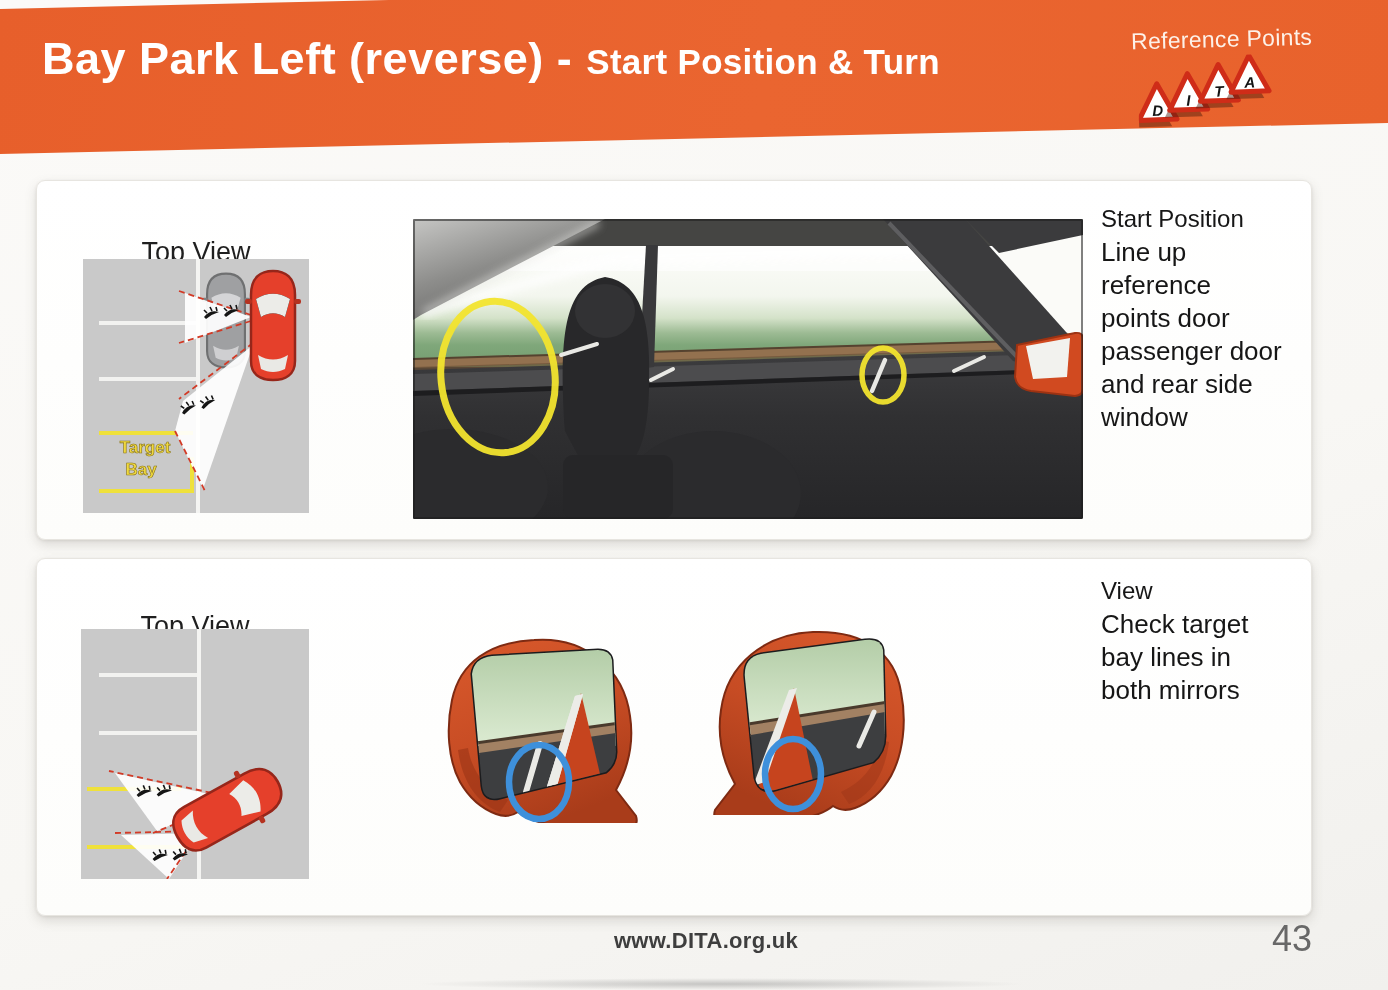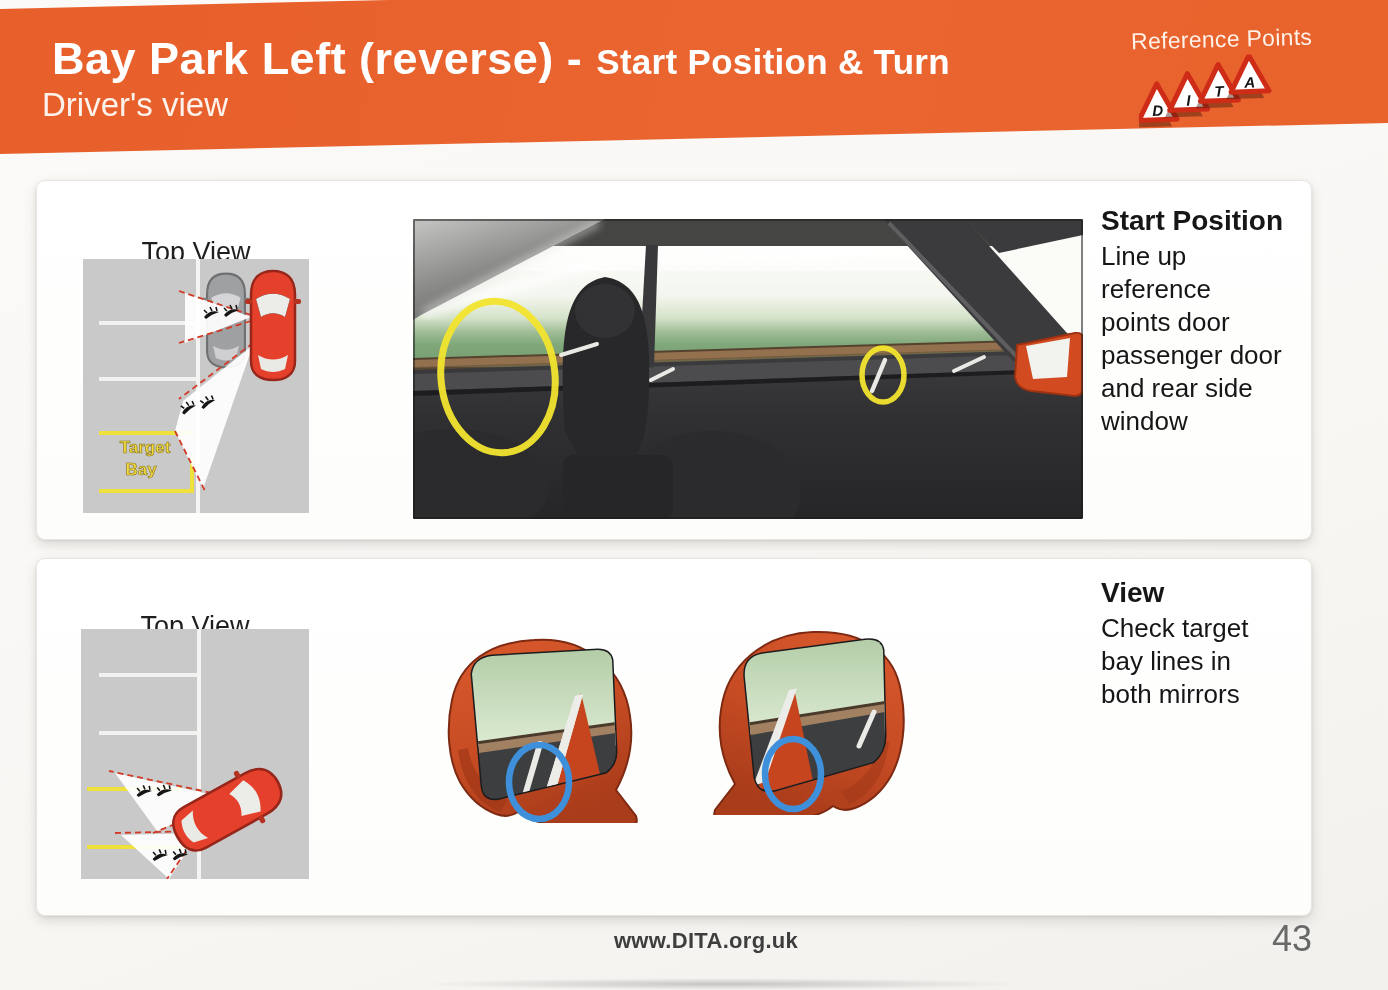--- a/index.html
+++ b/index.html
@@ -4,21 +4,21 @@
 <style>
   html,body{margin:0;padding:0;}
   body{width:1388px;height:990px;background:#efeeec;font-family:"Liberation Sans",sans-serif;}
   .page{position:relative;width:1388px;height:990px;overflow:hidden;
         background:linear-gradient(160deg,#fbfaf8 0%,#f8f7f4 60%,#f1f0ed 100%);}
 
   
   .header{position:absolute;left:0;top:0;width:1388px;height:158px;
           background:linear-gradient(100deg,#e75f2b 0%,#ea6530 55%,#e8622c 100%);
           clip-path:polygon(0 9px,28% 0,100% 0,100% 123px,0 154px);}
-  .title-row{position:absolute;left:52px;top:33px;white-space:nowrap;color:#fff;}
+  .title-row{position:absolute;left:42px;top:33px;white-space:nowrap;color:#fff;}
   .title-main{font-size:45px;font-weight:700;letter-spacing:.5px;}
   .title-sub{font-size:35px;font-weight:700;margin-left:14px;letter-spacing:.3px;}
   .subtitle{position:absolute;left:42px;top:86px;color:#fdf3ec;font-size:33px;font-weight:400;}
   .brand{position:absolute;right:76px;top:26px;color:#fdf1e8;font-size:23px;letter-spacing:.3px;transform:rotate(-1.5deg);}
   .logo{position:absolute;right:112px;top:56px;width:138px;height:70px;transform:rotate(-2deg);}
   .logo text{font-weight:700;font-style:italic;font-size:15px;fill:#141414;}
 
   
   .panel{position:absolute;left:36px;width:1274px;background:linear-gradient(180deg,#ffffff,#fdfdfb);
          border:1px solid #e7e5e0;border-radius:9px;
@@ -29,42 +29,41 @@
   #panel1 .topview-label{left:46px;top:28px;width:226px;}
   #panel2 .topview-label{left:44px;top:24px;width:228px;}
   .tv1{position:absolute;left:46px;top:78px;width:226px;height:254px;}
   .tv2{position:absolute;left:44px;top:70px;width:228px;height:250px;}
   .driver-view{position:absolute;left:376px;top:38px;width:670px;height:300px;border-radius:2px;}
   .mirror-left{position:absolute;left:401px;top:72px;width:200px;height:192px;}
   .mirror-right{position:absolute;left:672px;top:66px;width:200px;height:190px;}
   .instr{position:absolute;left:1064px;color:#161616;}
   #panel1 .instr{top:24px;width:188px;}
   #panel2 .instr{top:18px;width:178px;}
-  .instr-title{font-size:28px;font-weight:700;margin:0 0 3px 0;}
+  .instr-title{font-size:24px;font-weight:400;margin:0 0 3px 0;}
   .instr-body{font-size:26px;font-weight:400;line-height:1.27;margin:0;}
   #panel1 .instr-body{width:182px;}
   #panel2 .instr-body{width:170px;}
 
   
   .footer-url{position:absolute;left:12px;top:928px;width:1388px;text-align:center;
               font-size:22px;font-weight:700;color:#3e3e3e;letter-spacing:.3px;}
   .page-num{position:absolute;right:76px;top:918px;font-size:36px;font-weight:400;color:#686868;}
   .photo-shade{position:absolute;bottom:0;left:30%;width:44%;height:12px;
                background:radial-gradient(ellipse at center,rgba(110,110,110,.35),rgba(110,110,110,0) 70%);}
 </style>
 </head>
 <body>
 
 <div class="page">
 
   <div class="header">
     <div class="title-row">
       <span class="title-main">Bay Park Left (reverse) -</span><span class="title-sub">Start Position &amp; Turn</span>
     </div>
-    <div class="subtitle">Driver's view</div>
     <div class="brand">Reference Points</div>
     <svg class="logo" viewBox="0 0 138 70">
       <g>
         <polygon points="-3,66 16,30 35,66" fill="rgba(70,25,10,.45)" transform="translate(-2,3)"></polygon>
         <polygon points="0,62 19,26 38,62" fill="#ffffff" stroke="#cf2c18" stroke-width="5" stroke-linejoin="round"></polygon>
         <text x="19" y="58" text-anchor="middle">D</text>
       </g>
       <g transform="translate(31,-9)">
         <polygon points="-3,66 16,30 35,66" fill="rgba(70,25,10,.45)" transform="translate(-2,3)"></polygon>
         <polygon points="0,62 19,26 38,62" fill="#ffffff" stroke="#cf2c18" stroke-width="5" stroke-linejoin="round"></polygon>

